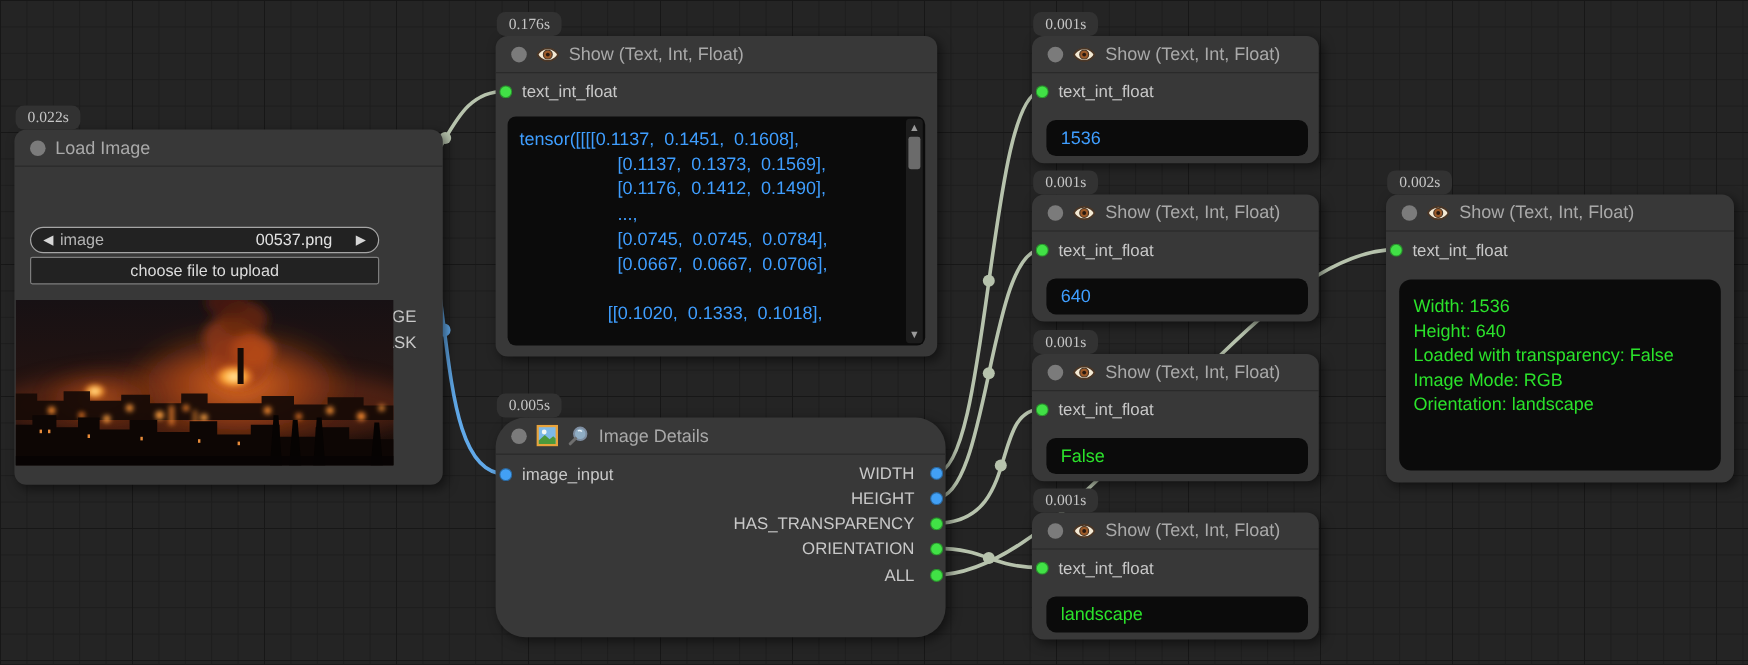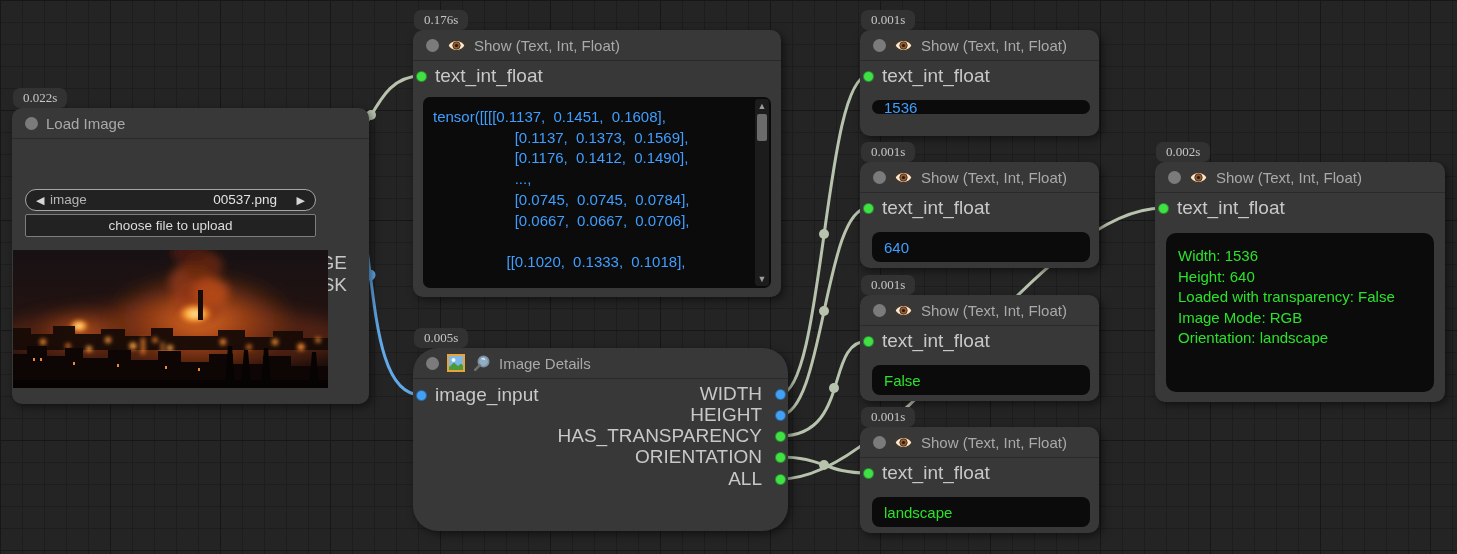--- a/index.html
+++ b/index.html
@@ -24,21 +24,21 @@
     background:#323232; color:#c6c6c6; font-family:"Liberation Serif", serif;
     font-size:13px; padding:0 10px; border-radius:7px; z-index:-1;
   }
   .node-header{
     position:absolute; left:0; right:0; top:0; height:31px;
     display:flex; align-items:center; gap:8px; padding:0 0 0 13px;
     border-bottom:1px solid #2a2a2a; box-sizing:border-box;
   }
   .status-dot{width:13px;height:13px;border-radius:50%;background:#7b7b7b;flex:none;}
   .node-title{color:#a9a9a9;font-size:15px;white-space:nowrap;}
-  .slot-label{position:absolute;font-size:19px;color:#c8c8c8;height:16px;line-height:16px;}
+  .slot-label{position:absolute;font-size:14px;color:#c8c8c8;height:16px;line-height:16px;}
   .slot-dot{
     position:absolute;width:11px;height:11px;border-radius:50%;
     box-sizing:border-box;border:1px solid rgba(0,0,0,.35);
   }
   .dot-blue{background:#42a0f5;}
   .dot-green{background:#41e146;}
   .vbox{
     position:absolute;background:#0b0b0b;border-radius:8px;
     font-size:15px;display:flex;align-items:center;padding:0 12px;box-sizing:border-box;
   }
@@ -252,21 +252,21 @@
       <span class="status-dot"></span>
       <svg class="icon" width="19" height="19" viewBox="0 0 20 20">
         <path d="M10 4.5 C15 4.5 18.4 8.2 19 10 C18.4 11.8 15 15.5 10 15.5 C5 15.5 1.6 11.8 1 10 C1.6 8.2 5 4.5 10 4.5 Z" fill="#f3e9d4" stroke="#4a3626" stroke-width="1.6"></path>
         <circle cx="10" cy="10" r="3.9" fill="#9c5a28" stroke="#4a3626" stroke-width="1"></circle>
         <circle cx="10" cy="10" r="1.7" fill="#2a1a10"></circle>
       </svg>
       <span class="node-title">Show (Text, Int, Float)</span>
     </div>
     <span class="slot-dot dot-green" style="left:2.5px;top:40.5px;"></span>
     <span class="slot-label" style="left:22px;top:38px;">text_int_float</span>
-    <div class="vbox txt-blue" style="left:12px;top:70px;width:218px;height:14px;">1536</div>
+    <div class="vbox txt-blue" style="left:12px;top:70px;width:218px;height:30px;">1536</div>
   </div>
 
   <div class="node" style="left:860px;top:162px;width:239px;height:106px;">
     <div class="badge">0.001s</div>
     <div class="node-header">
       <span class="status-dot"></span>
       <svg class="icon" width="19" height="19" viewBox="0 0 20 20">
         <path d="M10 4.5 C15 4.5 18.4 8.2 19 10 C18.4 11.8 15 15.5 10 15.5 C5 15.5 1.6 11.8 1 10 C1.6 8.2 5 4.5 10 4.5 Z" fill="#f3e9d4" stroke="#4a3626" stroke-width="1.6"></path>
         <circle cx="10" cy="10" r="3.9" fill="#9c5a28" stroke="#4a3626" stroke-width="1"></circle>
         <circle cx="10" cy="10" r="1.7" fill="#2a1a10"></circle>

